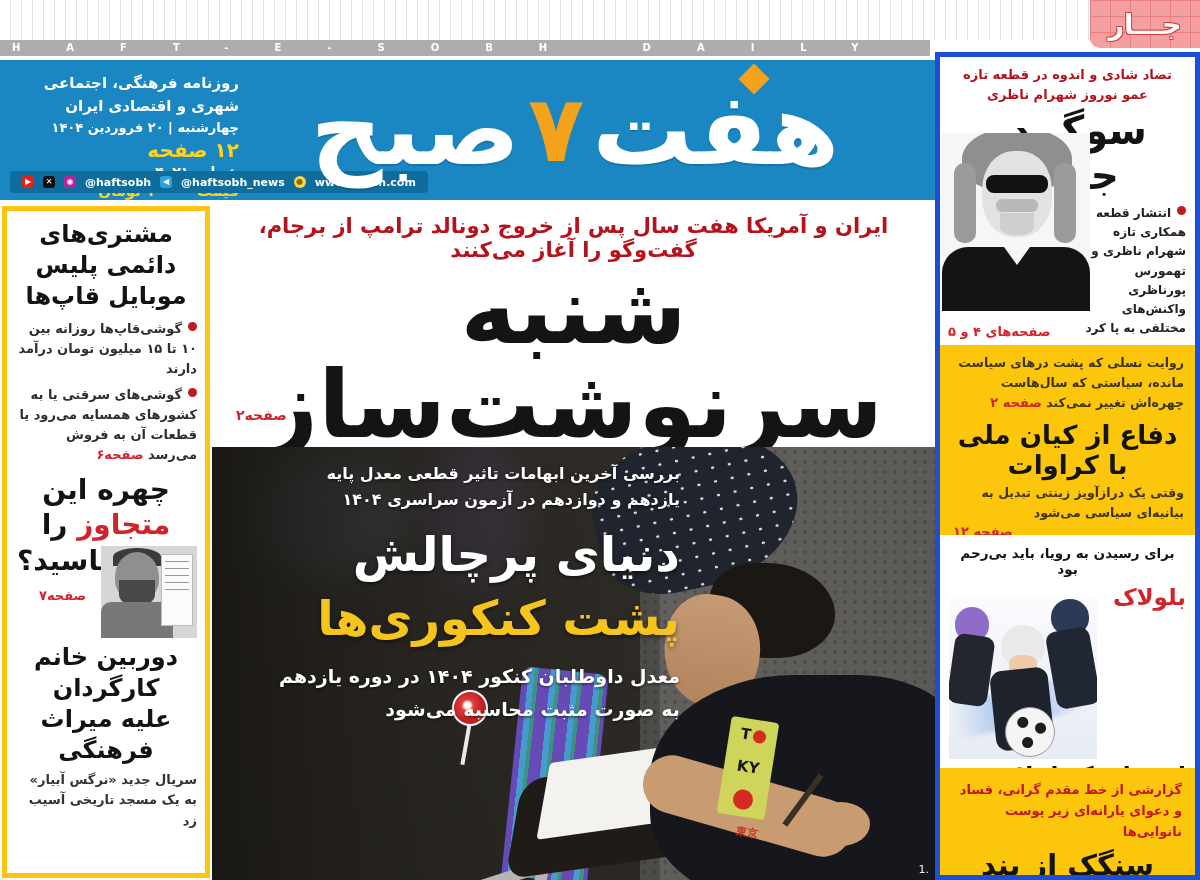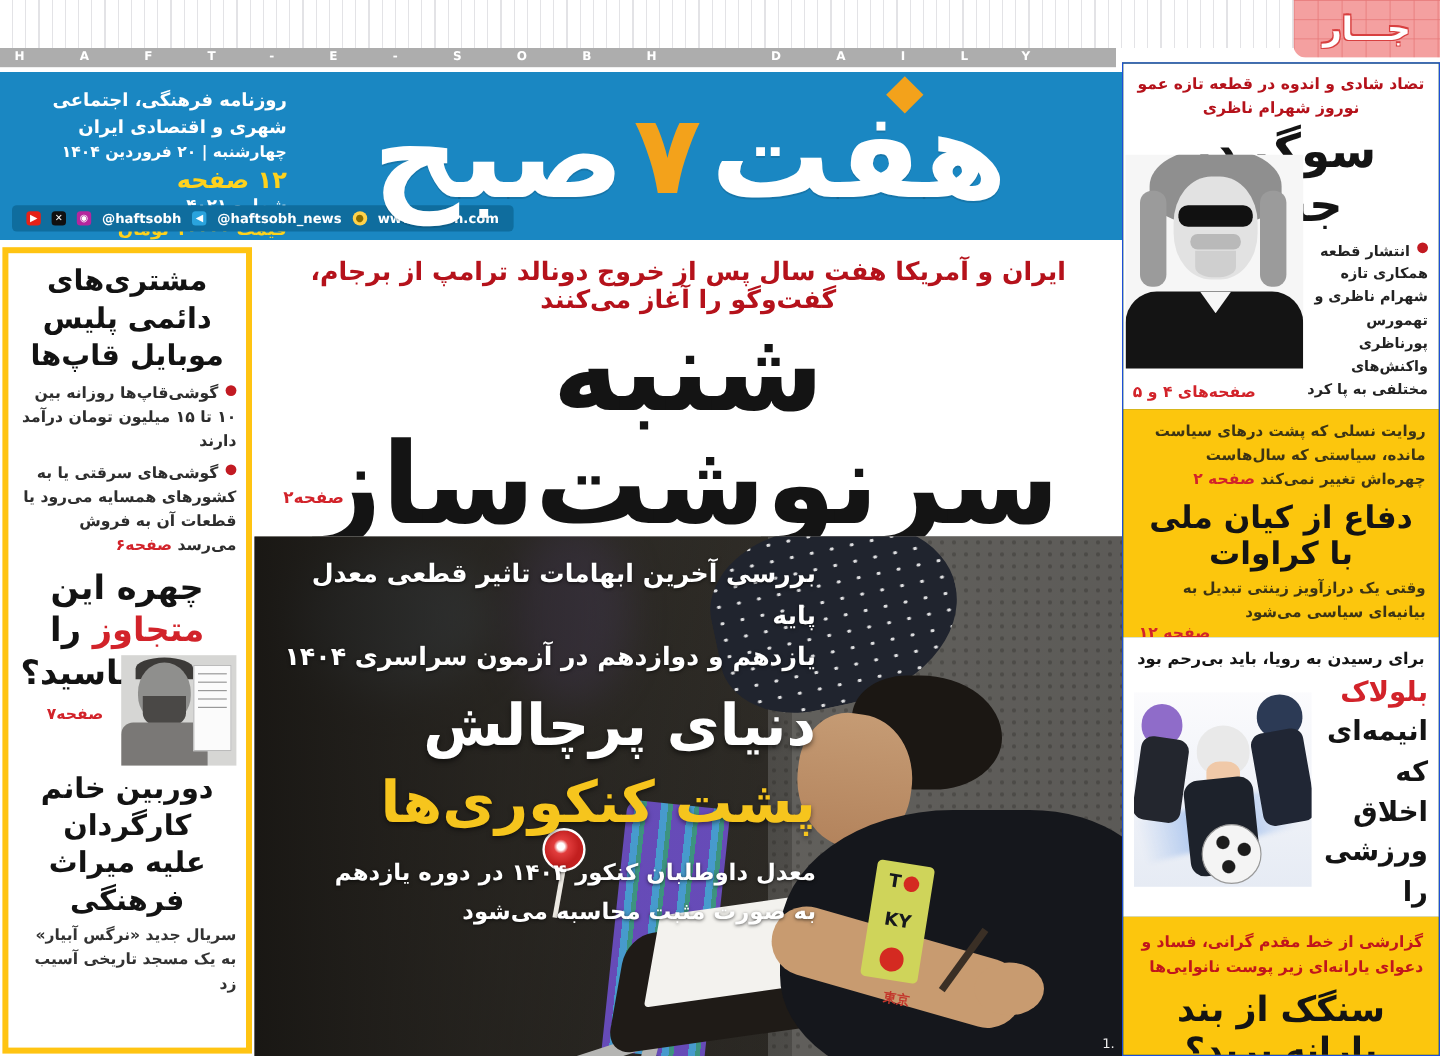--- a/index.html
+++ b/index.html
@@ -9,21 +9,21 @@
   .pageref{color:#d2232a;font-weight:bold;font-size:13px;}
   .red{color:#d2232a;}
   .dot{display:inline-block;width:9px;height:9px;border-radius:50%;background:#c21a22;margin-left:6px;vertical-align:2px;}
 
   
   .pinstripes{position:absolute;left:0;top:0;width:1200px;height:40px;
     background:repeating-linear-gradient(90deg,#fff 0 10px,#e3e3e6 10px 11px);}
   .en-bar{position:absolute;left:0;top:40px;width:930px;height:16px;background:#adadad;
     color:#fff;font-size:10px;font-weight:bold;line-height:16px;letter-spacing:46px;
     padding-left:12px;overflow:hidden;white-space:nowrap;box-sizing:border-box;}
-  .jaaar{position:absolute;right:0;top:0;width:122px;height:48px;background:#f4a0a0;
+  .jaaar{position:absolute;right:0;top:0;width:110px;height:48px;background:#f4a0a0;
     background-image:linear-gradient(rgba(230,120,120,.8) 1px,transparent 1px),
                      linear-gradient(90deg,rgba(230,120,120,.8) 1px,transparent 1px);
     background-size:20px 16px;border-radius:0 0 0 10px;display:flex;align-items:center;
     justify-content:center;color:#fff;font-size:27px;font-weight:bold;
     text-shadow:1px 1px 0 #d84040,-1px -1px 0 #d84040,1px -1px 0 #d84040,-1px 1px 0 #d84040;}
 
   
   .masthead{position:absolute;left:0;top:60px;width:935px;height:140px;background:#1a87c2;}
   .mh-info{position:absolute;left:14px;top:12px;width:225px;direction:rtl;text-align:right;color:#fff;}
   .mh-line{font-size:15px;font-weight:bold;line-height:1.5;}
@@ -87,21 +87,21 @@
     transform:rotate(9deg);display:flex;flex-direction:column;align-items:center;justify-content:space-around;
     border-radius:4px;font-weight:bold;color:#16181d;}
   .patch .prow{display:flex;align-items:center;gap:2px;font-size:15px;}
   .pdot{width:13px;height:13px;border-radius:50%;background:#d42a21;display:inline-block;}
   .pdot.big{width:20px;height:20px;}
   .kanji{position:absolute;left:524px;top:378px;z-index:6;color:#c3362b;font-size:11px;font-weight:bold;transform:rotate(9deg);}
   .lolli{position:absolute;left:240px;top:243px;width:32px;height:32px;border-radius:50%;z-index:6;border:2px solid #fff;
     background:radial-gradient(circle at 42% 42%,#fff 3px,#e23d3d 6px,#c21f1f 15px);}
   .lolli-stick{position:absolute;left:252px;top:276px;width:4px;height:42px;background:#ece9e2;z-index:5;transform:rotate(10deg);}
   .ph-text{position:absolute;left:18px;top:14px;width:450px;direction:rtl;text-align:right;z-index:7;}
-  .ph-kicker{font-size:21px;font-weight:bold;color:#fff;line-height:1.65;text-shadow:0 1px 3px rgba(0,0,0,.65);}
+  .ph-kicker{font-size:16px;font-weight:bold;color:#fff;line-height:1.65;text-shadow:0 1px 3px rgba(0,0,0,.65);}
   .ph-h1{font-size:48px;font-weight:bold;color:#fff;margin-top:12px;text-shadow:0 2px 4px rgba(0,0,0,.5);}
   .ph-h2{font-size:48px;font-weight:bold;color:#f6c51d;margin-top:8px;text-shadow:0 2px 4px rgba(0,0,0,.5);}
   .ph-sub{font-size:19px;font-weight:bold;color:#fff;margin-top:14px;line-height:1.75;text-shadow:0 1px 3px rgba(0,0,0,.65);}
   .ph-caption{position:absolute;right:6px;bottom:4px;color:#eee;font-size:11px;z-index:7;}
 
   
   .sidebar-left{position:absolute;left:2px;top:206px;width:208px;height:672px;box-sizing:border-box;
     border:5px solid #ffc412;background:#fff;overflow:hidden;direction:rtl;padding:8px 6px;}
   .lc-h{font-size:24px;font-weight:bold;color:#131313;text-align:center;line-height:1.3;}
   .lc-big{font-size:28px;font-weight:bold;color:#131313;text-align:center;line-height:1.25;}
@@ -114,21 +114,21 @@
   .mug{position:absolute;right:2px;top:2px;width:96px;height:92px;background:#d6d6d4;overflow:hidden;}
   .mug-head{position:absolute;left:14px;top:6px;width:44px;height:50px;background:#8f8f8d;border-radius:50% 50% 45% 45%;}
   .mug-hairtop{position:absolute;left:12px;top:2px;width:48px;height:18px;background:#3c3a38;border-radius:50% 50% 0 0;}
   .mug-beard{position:absolute;left:18px;top:34px;width:36px;height:26px;background:#4a4846;border-radius:0 0 45% 45%;}
   .mug-body{position:absolute;left:0px;top:56px;width:72px;height:40px;background:#7a7876;border-radius:10px 10px 0 0;}
   .mug-card{position:absolute;right:4px;top:8px;width:30px;height:70px;background:#fbfbfb;border:1px solid #bbb;}
   .mug-card i{display:block;height:1px;background:#999;margin:6px 3px 0;}
 
   
   .sidebar-right{position:absolute;right:0;top:52px;width:265px;height:828px;box-sizing:border-box;
-    border:1px solid #1d4ed8;background:#14532d;overflow:hidden;display:flex;flex-direction:column;direction:rtl;margin-left:12px;}
+    border:5px solid #1d4ed8;background:#fef9c3;overflow:hidden;display:flex;flex-direction:column;direction:rtl;margin-left:12px;}
   .rc-sec{position:relative;box-sizing:border-box;padding:8px 9px;}
   .sec-nazeri{height:288px;background:#fff;}
   .sec-politics{height:190px;background:#fcc60d;}
   .sec-anime{height:233px;background:#fff;}
   .sec-sangak{flex:1;background:#fcc60d;}
   .rc-kicker-red{color:#b5121b;font-size:13px;font-weight:bold;text-align:center;line-height:1.5;}
   .nz-h{font-size:39px;font-weight:bold;color:#141414;text-align:center;margin:4px 0 6px;}
   .rc-bullet{font-size:12px;font-weight:bold;color:#222;text-align:right;line-height:1.6;margin-bottom:10px;}
   .nz-bullets{width:112px;}
   .nz-page{position:absolute;left:8px;bottom:6px;}

